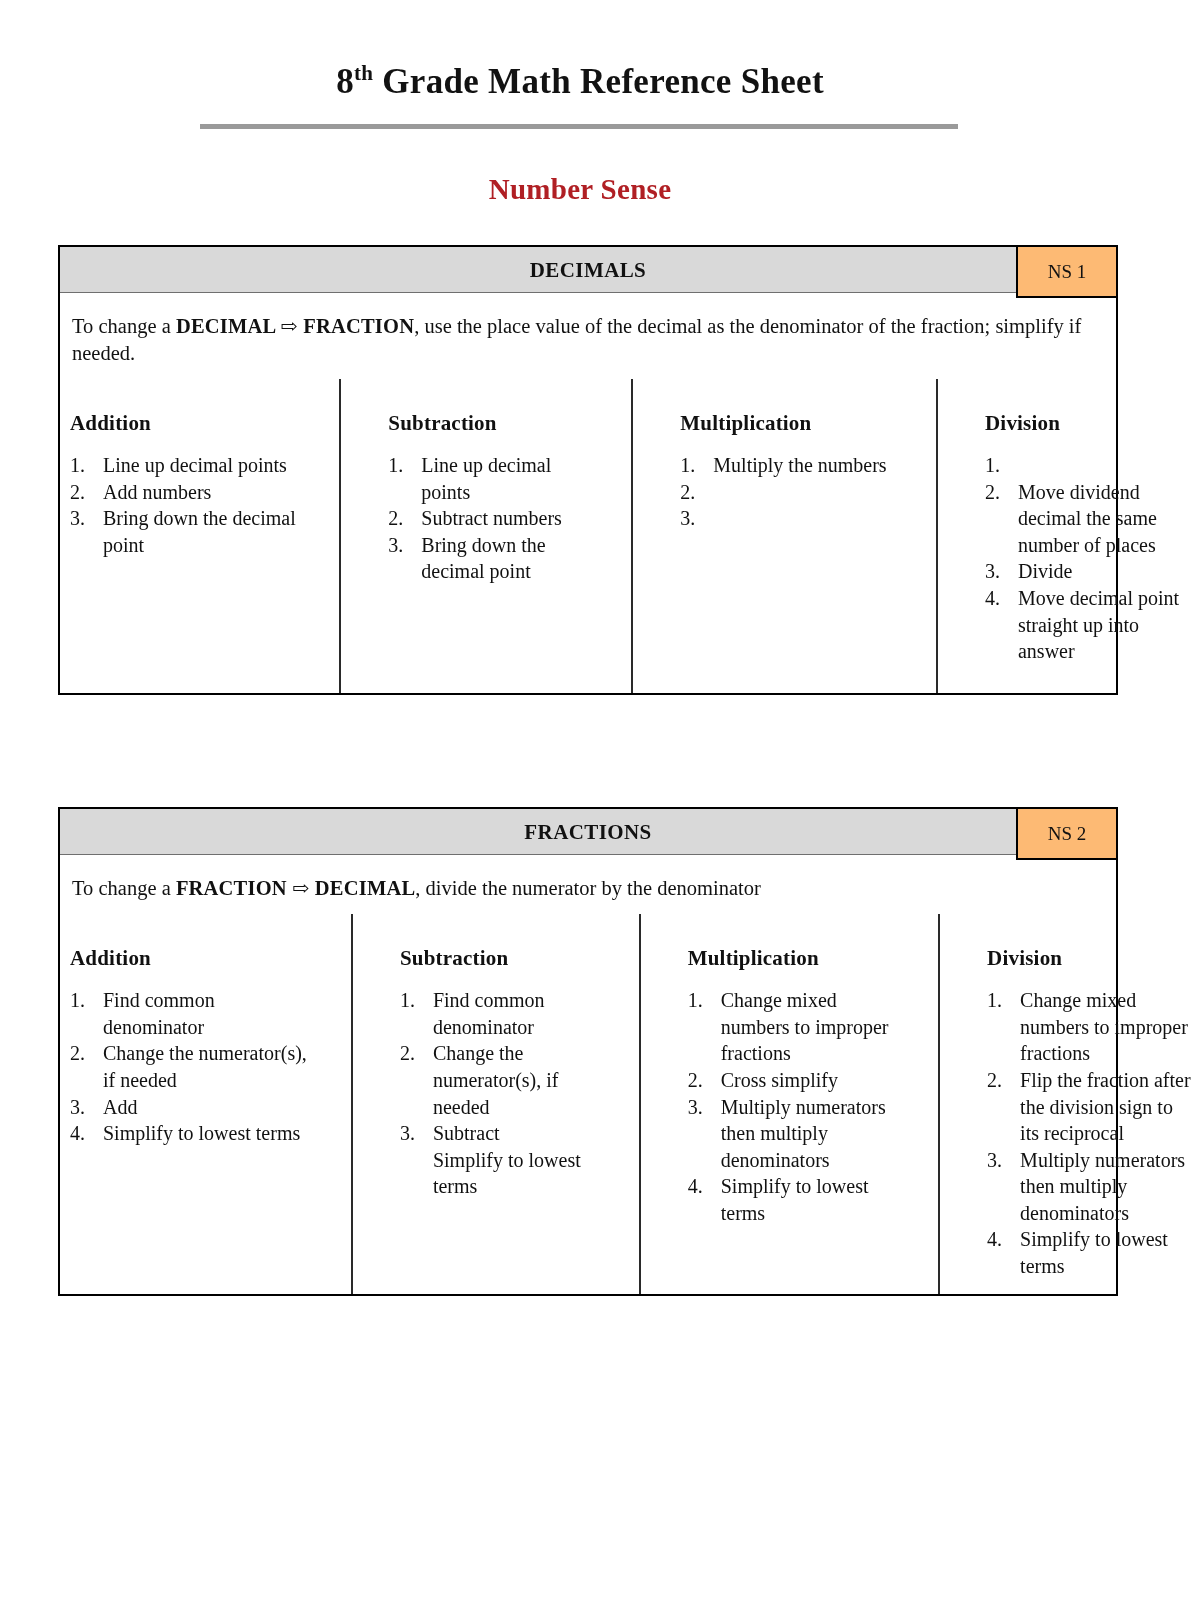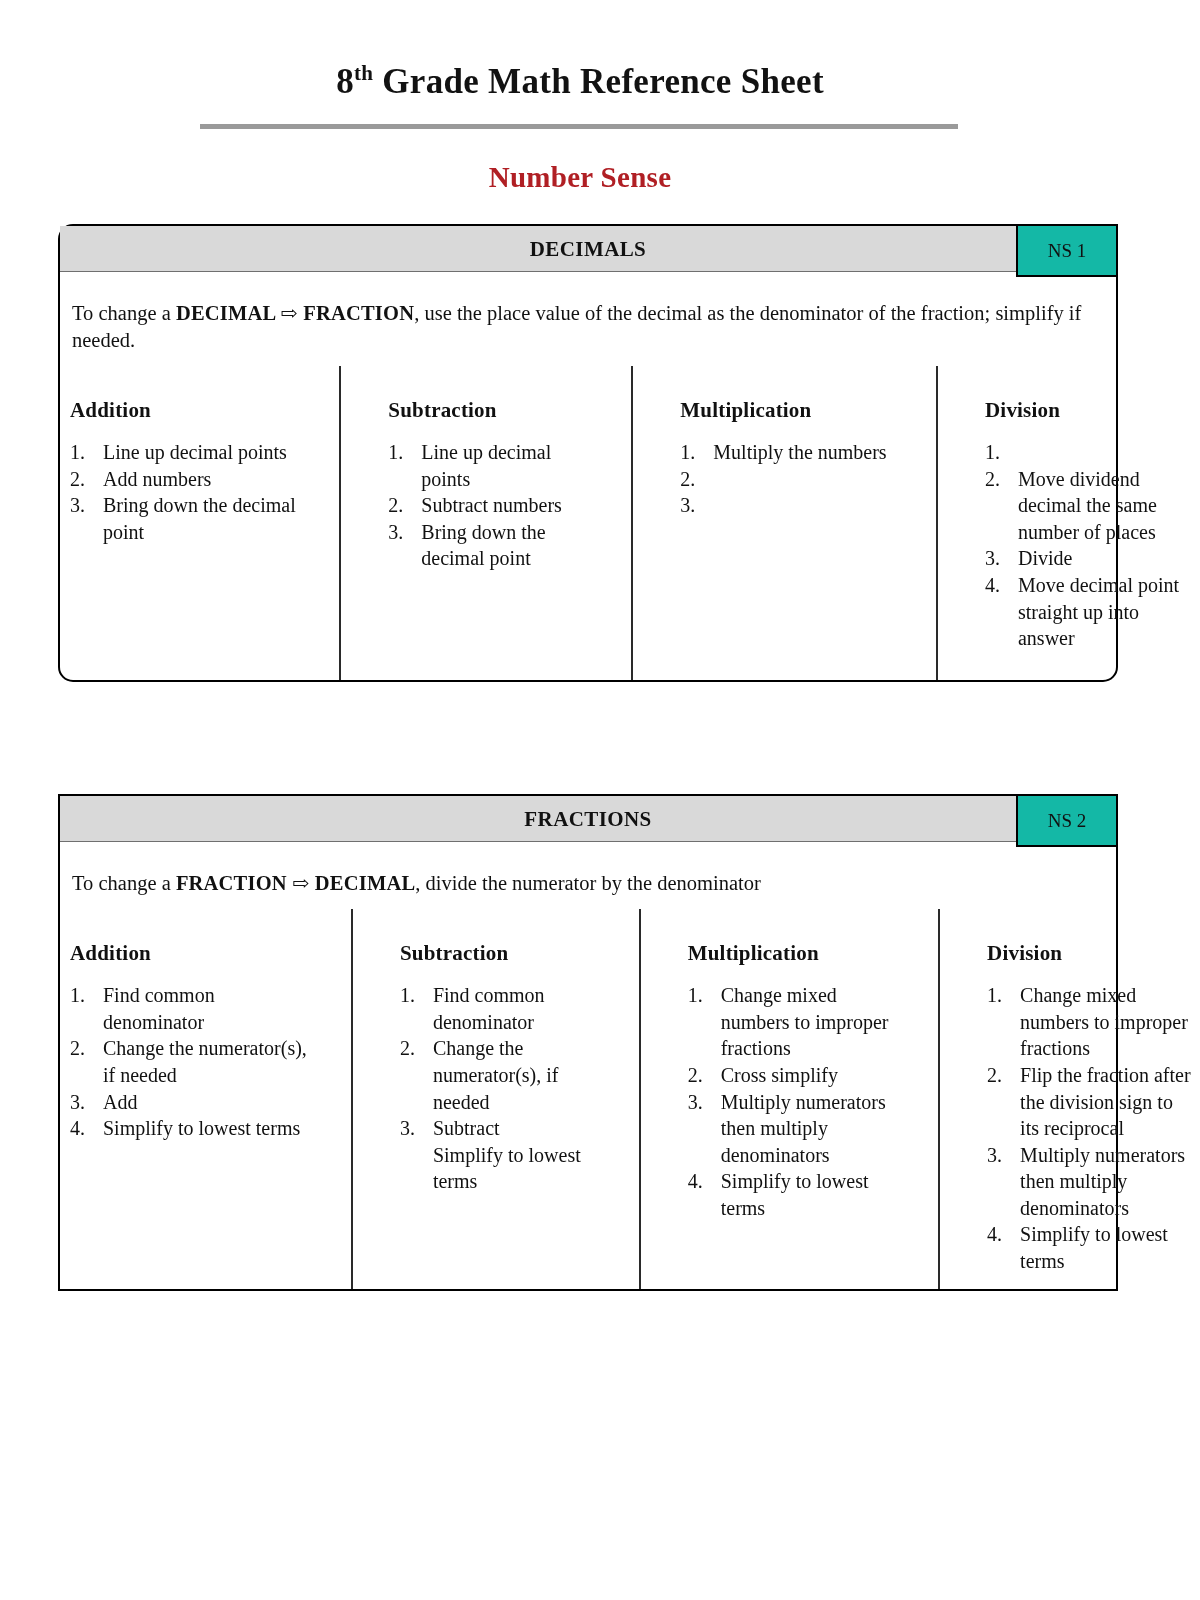--- a/index.html
+++ b/index.html
@@ -26,37 +26,37 @@
     vertical-align: super;
     line-height: 0;
   }
   .title-rule {
     margin: 22px 0 0 200px;
     width: 758px;
     height: 5px;
     background: #9a9a9a;
   }
   .section-title {
-    margin-top: 32px;
+    margin-top: 44px;
     text-align: center;
     font-size: 29px;
     font-weight: bold;
     color: #b01f24;
     letter-spacing: 0.3px;
   }
 
   
   .ref-table {
     position: relative;
     margin-left: 58px;
     width: 1060px;
     border: 2px solid #000000;
     background: #ffffff;
   }
-  .table-1 { margin-top: 30px; border-radius: 15px; }
+  .table-1 { margin-top: 39px; }
   .table-2 { margin-top: 112px; }
 
   .table-header {
     position: relative;
     height: 46px;
     background: #d9d9d9;
     border-bottom: 1px solid #6f6f6f;
   }
   .table-title {
     position: absolute;
@@ -66,31 +66,31 @@
     text-align: center;
     font-size: 21px;
     font-weight: bold;
     letter-spacing: 0.4px;
   }
   .ns-tag {
     position: absolute;
     right: -2px; top: -2px;
     width: 102px;
     height: 53px;
-    background: #14b8a6;
+    background: #fdba74;
     border: 2px solid #000000;
     display: flex;
     align-items: center;
     justify-content: center;
     font-size: 19px;
     z-index: 2;
   }
 
   .table-intro {
-    padding: 28px 14px 6px 12px;
+    padding: 20px 14px 6px 12px;
     font-size: 20.5px;
     line-height: 1.32;
   }
   .table-intro b { letter-spacing: 0.2px; }
 
   .columns {
     display: grid;
     margin-top: 6px;
     gap: 28px;
   }

